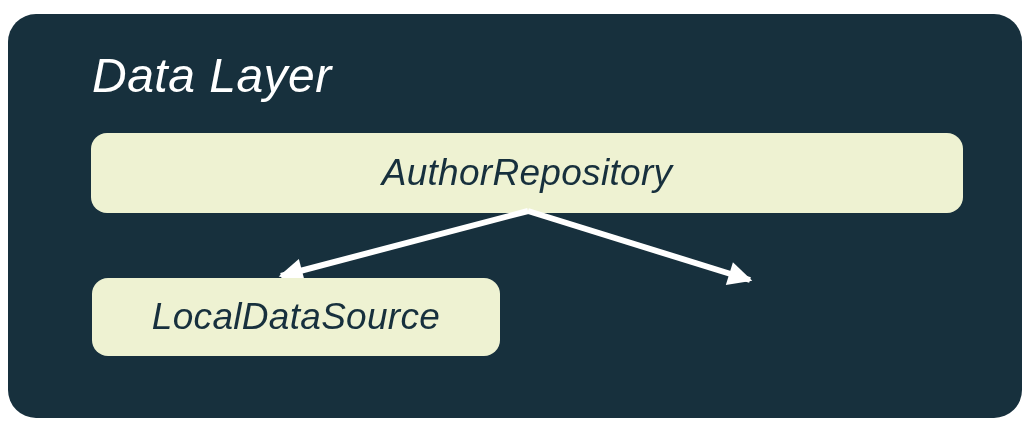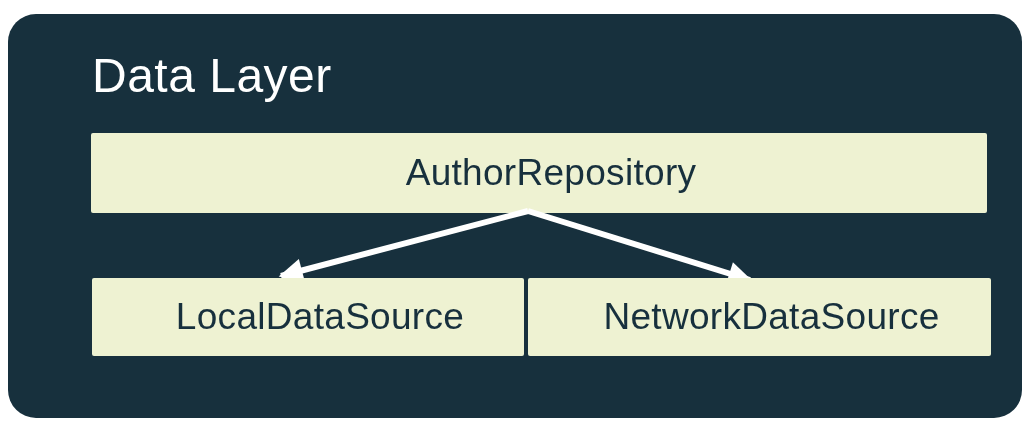--- a/index.html
+++ b/index.html
@@ -15,45 +15,45 @@
     overflow: hidden;
   }
   .diagram-container {
     position: absolute;
     left: 8px;
     top: 14px;
     width: 1014px;
     height: 404px;
     background: var(--container-bg, #17303D);
     border-radius: 28px;
+    font-style: italic;
   }
   .diagram-title {
     position: absolute;
     left: 84px;
     top: 36px;
     font-size: 48px;
     font-weight: 400;
     letter-spacing: 0.5px;
     color: var(--title-text, #FFFFFF);
     line-height: 52px;
     white-space: nowrap;
   }
   .node {
     position: absolute;
     background: var(--node-bg, #EEF2D2);
-    border-radius: 2px;
+    border-radius: 16px;
     display: flex;
     align-items: center;
     justify-content: center;
     color: var(--node-text, #17303D);
     font-size: 37px;
     font-weight: 400;
     letter-spacing: 0.3px;
     white-space: nowrap;
-    padding-left: 24px;
   }
   .node-repository {
     left: 83px;
     top: 119px;
     width: 872px;
     height: 80px;
   }
   .node-local {
     left: 84px;
     top: 264px;
@@ -101,17 +101,14 @@
       </marker>
     </defs>
     <line class="edge-line" x1="520" y1="197" x2="273" y2="262" marker-end="url(#arrowhead)"></line>
     <line class="edge-line" x1="520" y1="197" x2="742" y2="266" marker-end="url(#arrowhead)"></line>
   </svg>
 
   <div class="node node-local">
     <span>LocalDataSource</span>
   </div>
 
-  <div class="node node-network">
-    <span>NetworkDataSource</span>
-  </div>
 
 </div>
 
 </body></html>

